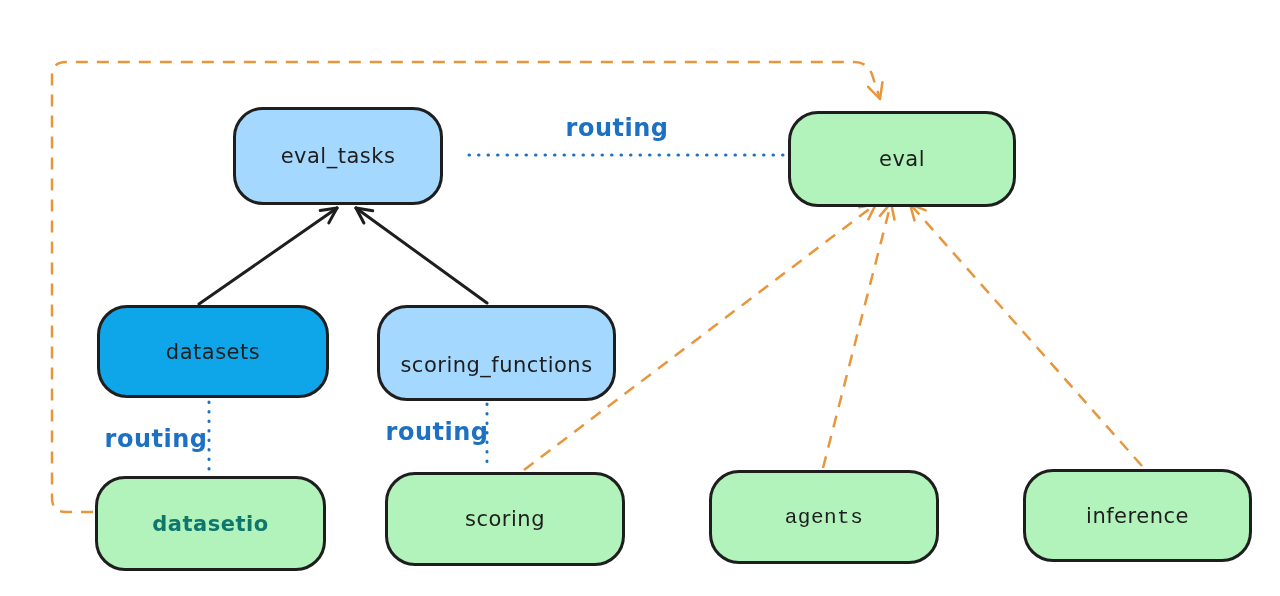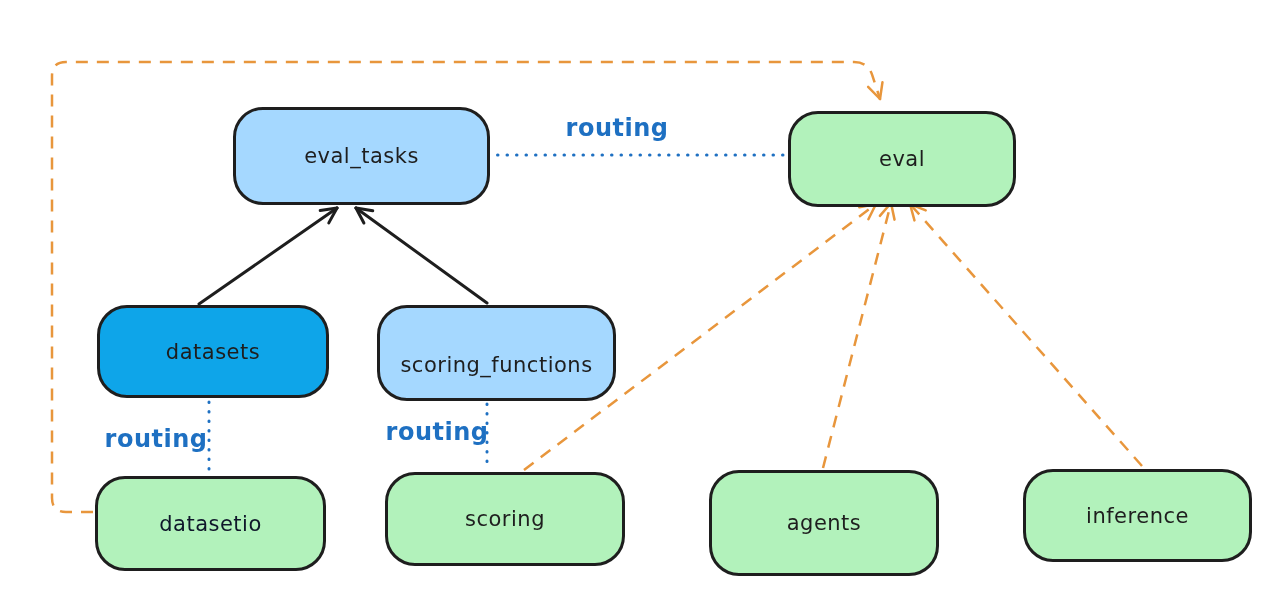--- a/index.html
+++ b/index.html
@@ -87,39 +87,39 @@
         <line x1="910" y1="204" x2="925.7488454654557" y2="210.4010832290478" stroke="#e8963c" stroke-width="2.5" stroke-linecap="round"></line>
         <line x1="910" y1="204" x2="914.448255839818" y2="220.40771221052847" stroke="#e8963c" stroke-width="2.5" stroke-linecap="round"></line>
       </g>
       <g>
         <path d="M 93 512 L 66 512 Q 52 512 52 498 L 52 76 Q 52 62 66 62 L 854 62 Q 868 62 872.3190657725241 75.31711946528267 L 880 99" fill="none" stroke="#e8963c" stroke-width="2.5" stroke-dasharray="12 9" stroke-linecap="butt"></path>
         <line x1="880" y1="99" x2="868.1215904258584" y2="86.83844639904346" stroke="#e8963c" stroke-width="2.5" stroke-linecap="round"></line>
         <line x1="880" y1="99" x2="882.4795717981984" y2="82.18180379179802" stroke="#e8963c" stroke-width="2.5" stroke-linecap="round"></line>
       </g>
     </svg>
   <div id="nodes-layer">
-      <div class="node" style="left: 233px; top: 107px; width: 257px; height: 98px; background: rgb(165, 216, 255); border-color: rgb(30, 30, 30);">
+      <div class="node" style="left: 233px; top: 107px; width: 210px; height: 98px; background: rgb(165, 216, 255); border-color: rgb(30, 30, 30);">
         <span class="node-label" style="color: rgb(30, 30, 30);">eval_tasks</span>
       </div>
       <div class="node" style="left: 788px; top: 111px; width: 228px; height: 96px; background: rgb(178, 242, 187); border-color: rgb(30, 30, 30);">
         <span class="node-label" style="color: rgb(30, 30, 30);">eval</span>
       </div>
       <div class="node" style="left: 97px; top: 305px; width: 232px; height: 93px; background: #0ea5e9; border-color: rgb(30, 30, 30);">
         <span class="node-label" style="color: rgb(30, 30, 30);">datasets</span>
       </div>
       <div class="node" style="left: 377px; top: 305px; width: 239px; height: 96px; background: rgb(165, 216, 255); border-color: rgb(30, 30, 30);">
         <span class="node-label" style="color: rgb(30, 30, 30); margin-top: 24px;">scoring_functions</span>
       </div>
       <div class="node" style="left: 95px; top: 476px; width: 231px; height: 95px; background: rgb(178, 242, 187); border-color: rgb(30, 30, 30);">
-        <span class="node-label" style="color: #0f172a;">datasetio</span>
+        <span class="node-label" style="color: #0f766e; font-weight: bold;">datasetio</span>
       </div>
       <div class="node" style="left: 385px; top: 472px; width: 240px; height: 94px; background: rgb(178, 242, 187); border-color: rgb(30, 30, 30);">
         <span class="node-label" style="color: rgb(30, 30, 30);">scoring</span>
       </div>
-      <div class="node" style="left: 709px; top: 470px; width: 230px; height: 106px; background: rgb(178, 242, 187); border-color: rgb(30, 30, 30);">
+      <div class="node" style="left: 709px; top: 470px; width: 230px; height: 94px; background: rgb(178, 242, 187); border-color: rgb(30, 30, 30); font-family: Liberation Mono, monospace;">
         <span class="node-label" style="color: rgb(30, 30, 30);">agents</span>
       </div>
       <div class="node" style="left: 1023px; top: 469px; width: 229px; height: 93px; background: rgb(178, 242, 187); border-color: rgb(30, 30, 30);">
         <span class="node-label" style="color: rgb(30, 30, 30);">inference</span>
       </div>
     </div>
   <div id="labels-layer">
       <div class="edge-label" style="left: 617px; top: 128px; color: rgb(30, 112, 194);">routing</div>
       <div class="edge-label" style="left: 156px; top: 439px; color: rgb(30, 112, 194);">routing</div>
       <div class="edge-label" style="left: 437px; top: 432px; color: rgb(30, 112, 194);">routing</div>

